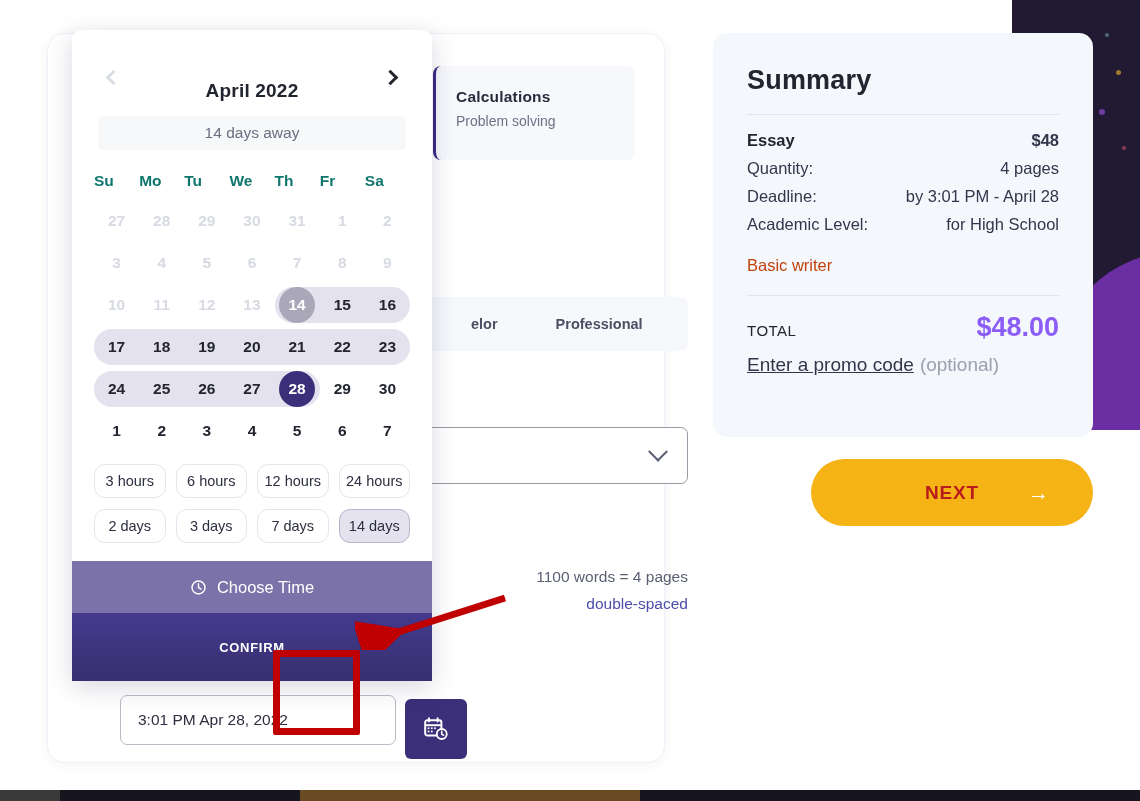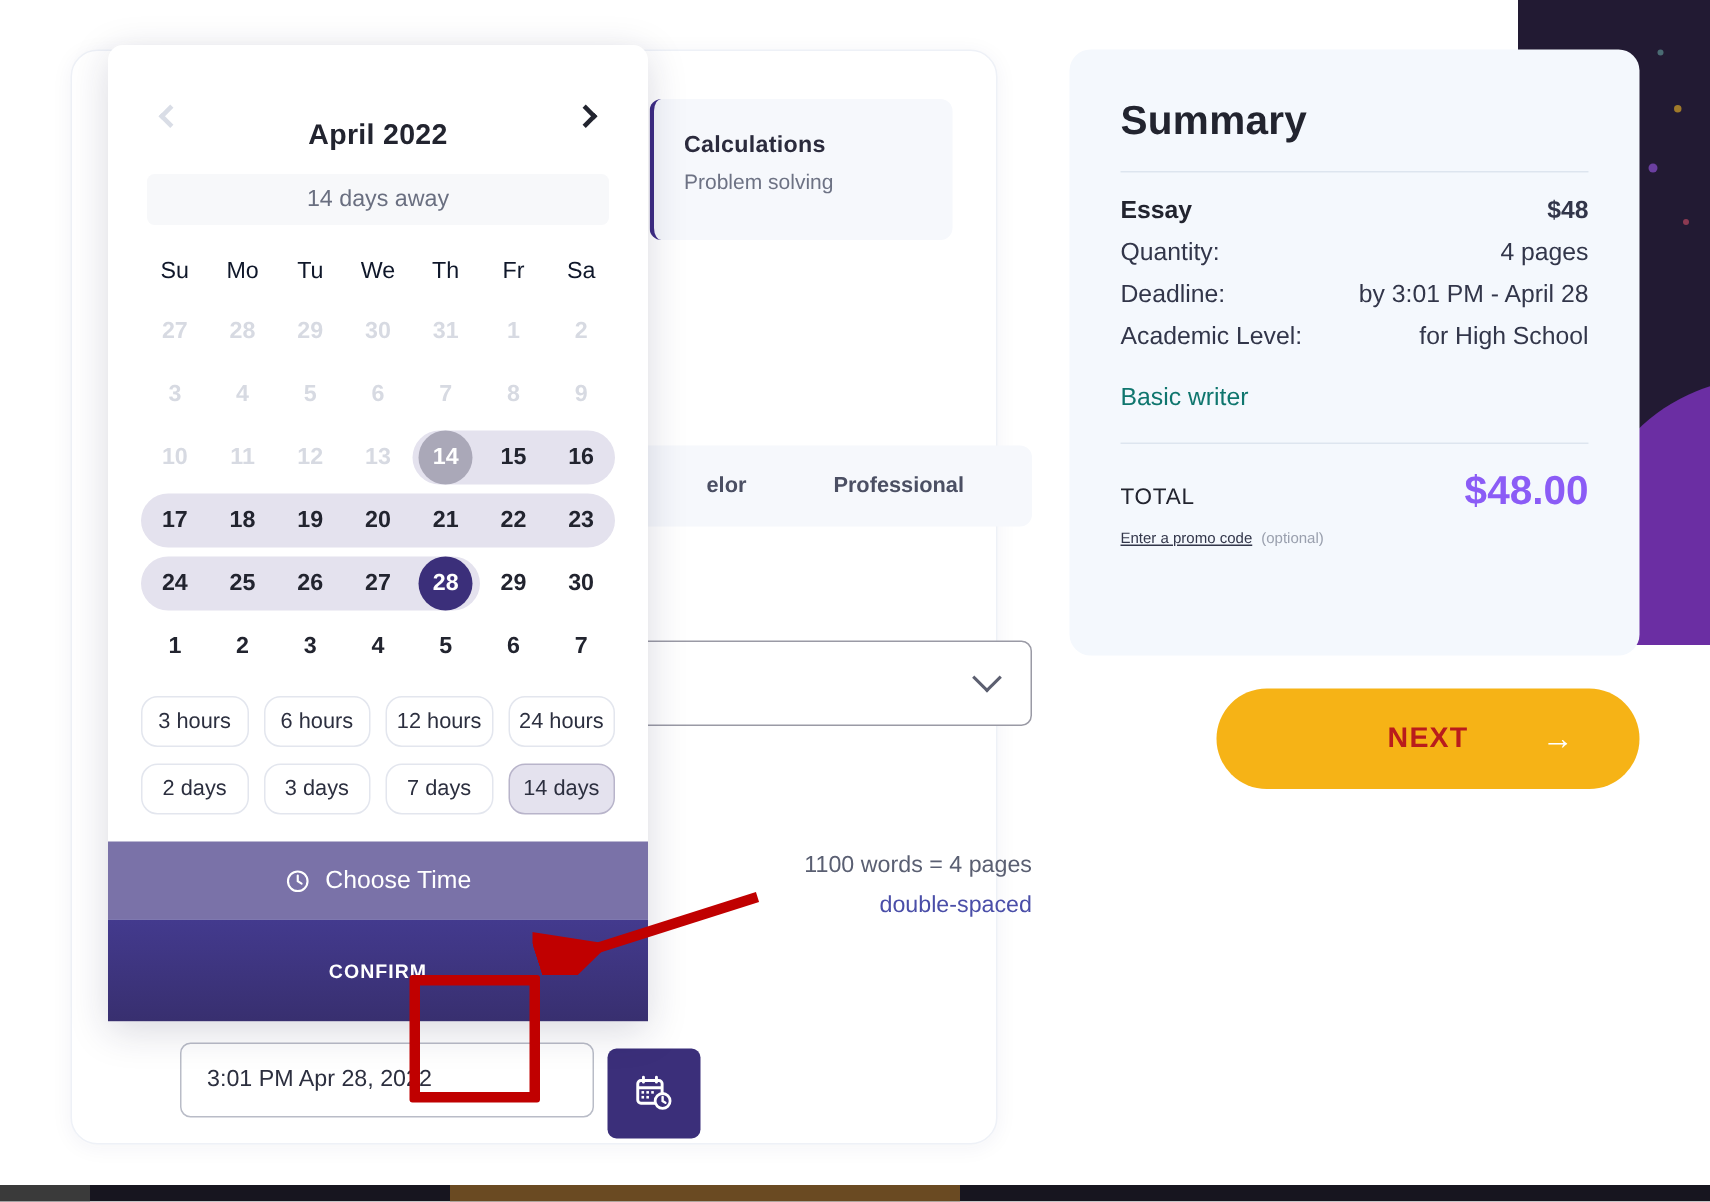--- a/index.html
+++ b/index.html
@@ -92,21 +92,21 @@
   .chev.left { transform: rotate(-135deg); border-color: #d9dde6; }
   .chev.right { transform: rotate(45deg); }
 
   .away-band {
     margin: 4px 26px 0 26px; height: 34px; background: #f7f8fa; border-radius: 5px;
     display: flex; align-items: center; justify-content: center;
     font-size: 15.5px; color: #6a6f80;
   }
 
   .dow-row { display: grid; grid-template-columns: repeat(7,1fr); margin: 16px 22px 0 22px; }
-  .dow { text-align: center; font-size: 15.5px; font-weight: normal; color: #0f172a; padding: 6px 0; }
+  .dow { font-size: 15.5px; font-weight: bold; color: #0f766e; padding: 6px 0; }
 
   .weeks { margin: 4px 22px 12px 22px; }
   .week { display: grid; grid-template-columns: repeat(7,1fr); height: 42px; position: relative; }
   .band {
     position: absolute; top: 3px; height: 36px; background: #e4e2ee; border-radius: 18px; z-index: 0;
   }
   .day {
     position: relative; z-index: 1;
     display: flex; align-items: center; justify-content: center;
     font-size: 15.5px; font-weight: bold; color: #22242f; cursor: pointer;
@@ -140,25 +140,25 @@
   
   .summary {
     position: absolute; left: 713px; top: 33px; width: 380px; height: 404px;
     background: #f4f8fd; border-radius: 14px; padding: 32px 34px;
   }
   .sum-title { font-size: 27px; font-weight: bold; color: #22242f; letter-spacing: .2px; }
   .hr { height: 1px; background: #dde5ef; margin: 18px 0 16px 0; }
   .sum-row { display: flex; justify-content: space-between; align-items: baseline; margin-bottom: 9px; font-size: 16.5px; color: #32364a; }
   .sum-row.bold { font-weight: bold; color: #22242f; }
   .sum-row .v { color: #32364a; }
-  .writer { font-size: 16.5px; color: #0f766e; margin: 22px 0 0 0; }
+  .writer { font-size: 16.5px; color: #c2410c; margin: 22px 0 0 0; }
   .total-row { display: flex; justify-content: space-between; align-items: baseline; margin-top: 4px; }
   .total-lbl { font-size: 15px; color: #22242f; letter-spacing: .5px; }
   .total-val { font-size: 27px; font-weight: bold; color: #8b5cf6; }
-  .promo { margin-top: 11px; font-size: 10px; }
+  .promo { margin-top: 11px; font-size: 19px; }
   .promo a { color: #32364a; text-decoration: underline; cursor: pointer; }
   .promo .opt { color: #9aa0ae; margin-left: 6px; }
 
   .next-btn {
     position: absolute; left: 811px; top: 459px; width: 282px; height: 67px;
     background: #f6b316; border-radius: 34px; cursor: pointer;
     display: flex; align-items: center; justify-content: center; position: absolute;
   }
   .next-lbl { color: #b91c1c; font-size: 19px; font-weight: bold; letter-spacing: .8px; }
   .next-arrow { position: absolute; right: 44px; top: 50%; transform: translateY(-50%); color: #fff; font-size: 21px; }

